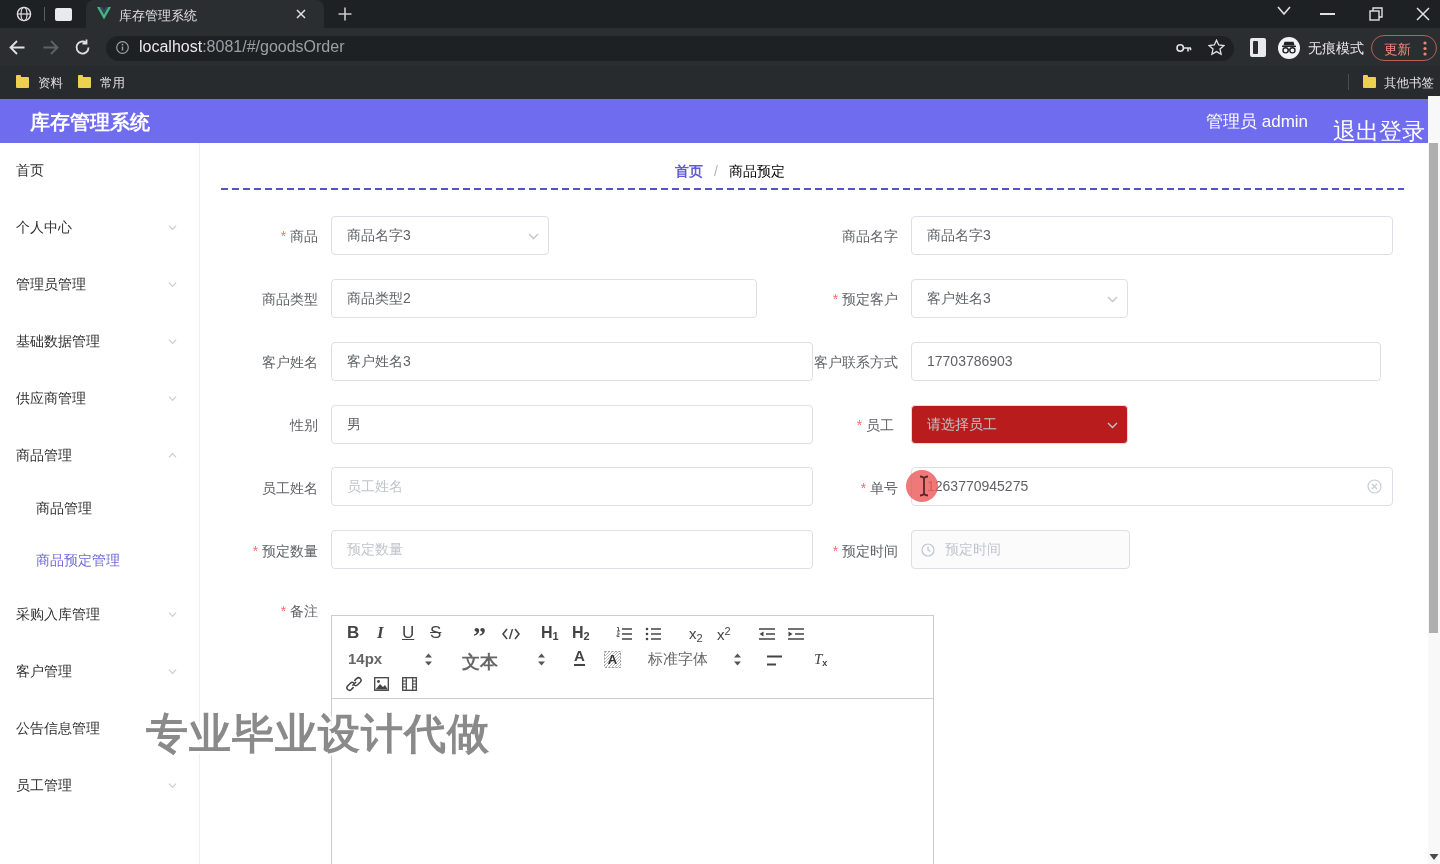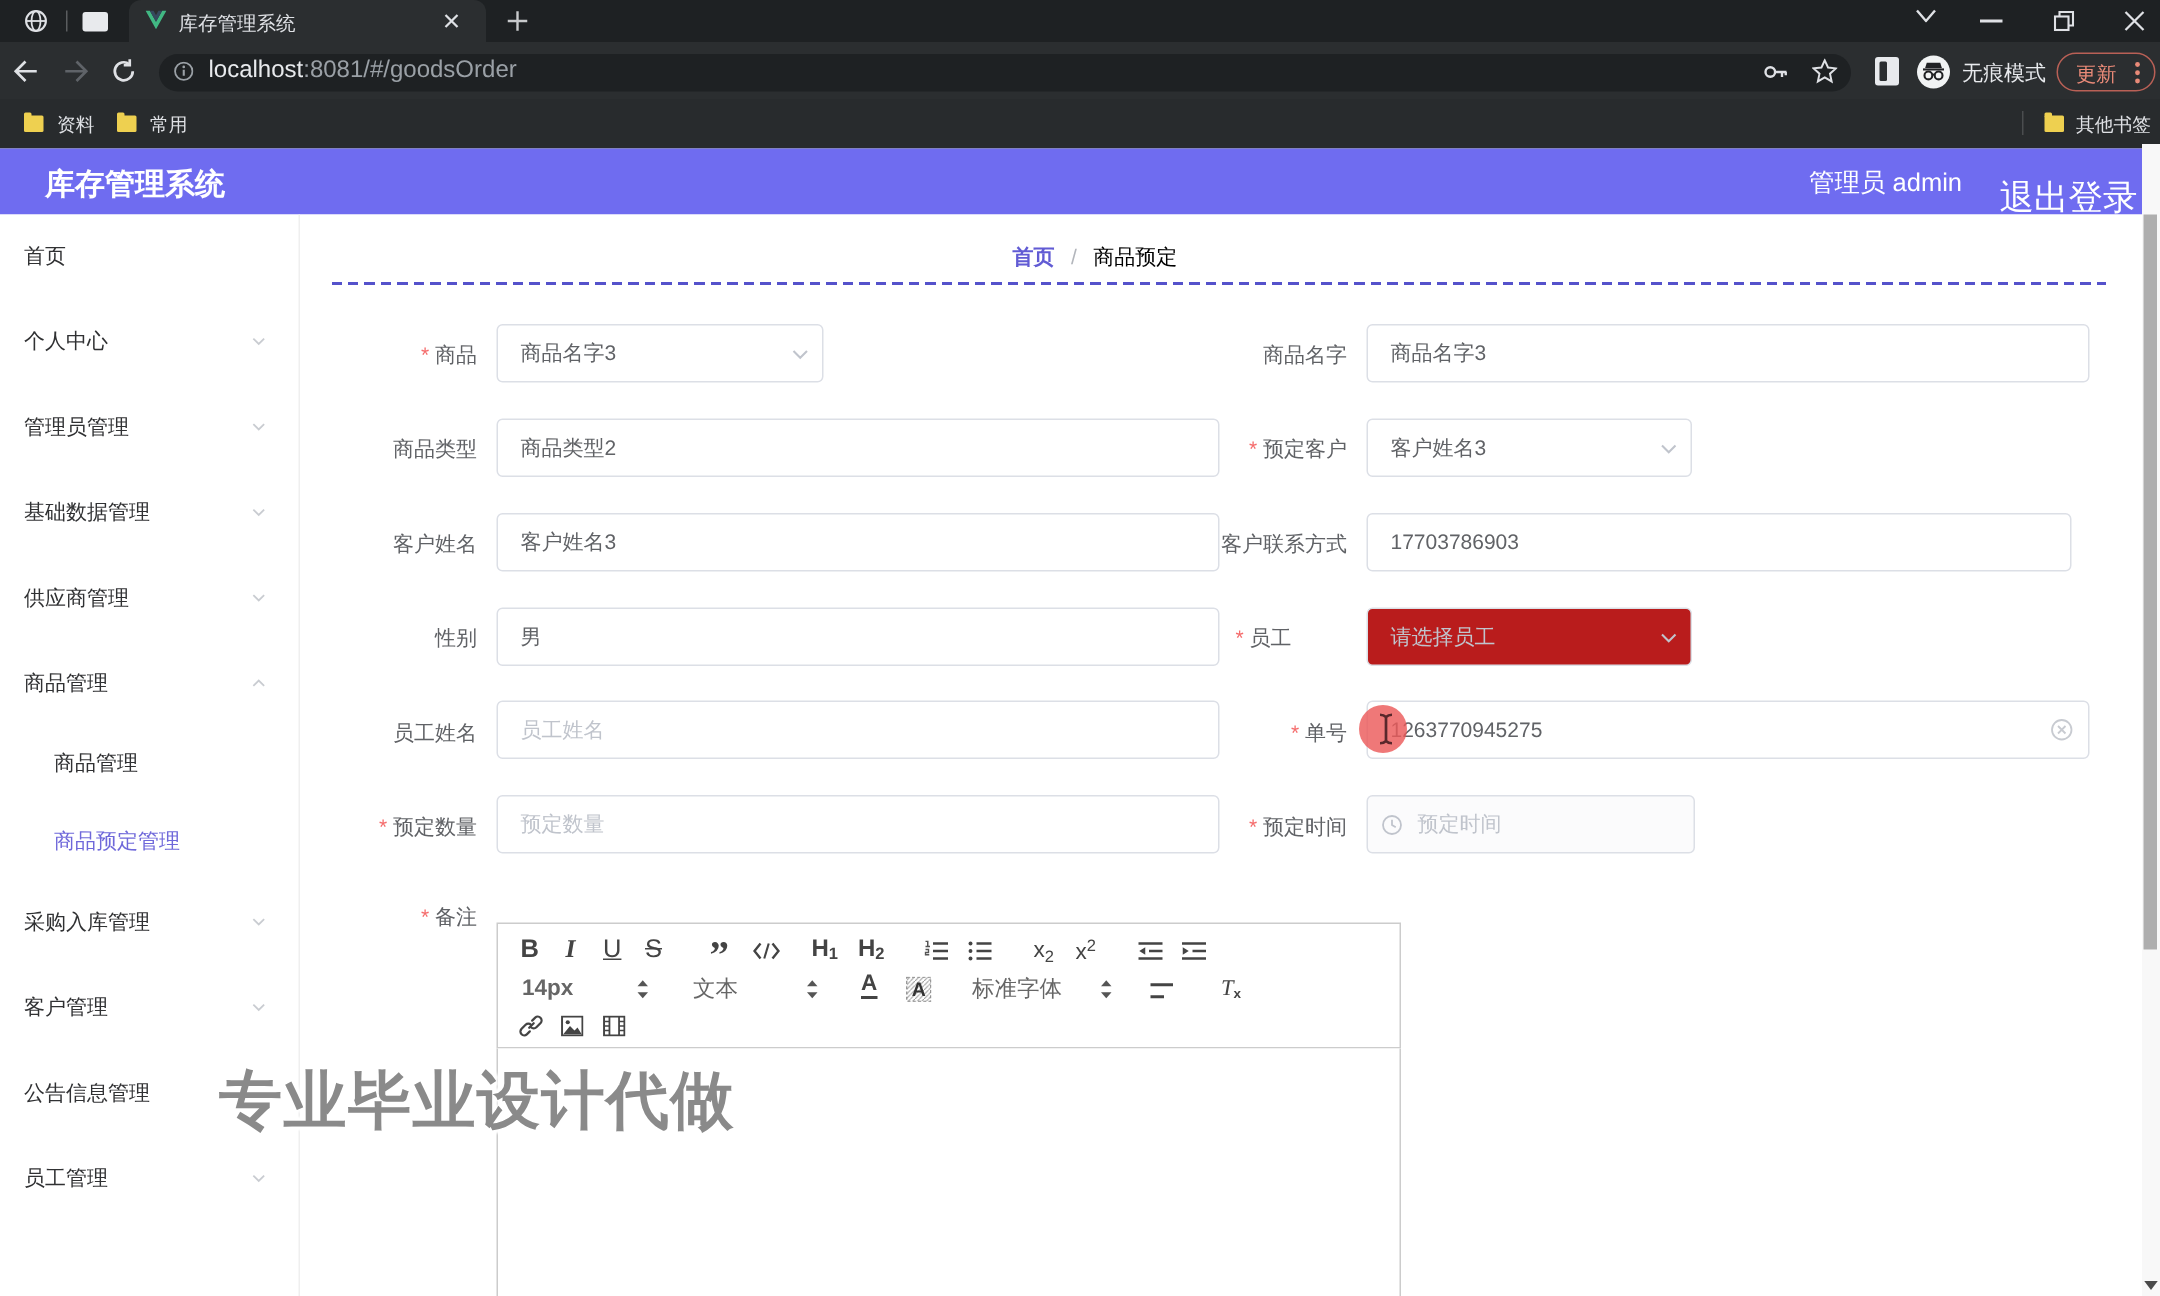--- a/index.html
+++ b/index.html
@@ -199,35 +199,35 @@
 
 <div class="lbl" style="left:168px;top:228px;width:150px"><span class="red">* </span>商品</div>
 <div class="inp" style="left:331px;top:216px;width:218px">商品名字3</div>
 <svg class="abs" style="left:528px;top:233px" width="11" height="7" viewBox="0 0 11 7">
     <path d="M1 1 L5.5 5.5 L10 1" fill="none" stroke="#c0c4cc" stroke-width="1.4"></path>
   </svg>
 <div class="lbl" style="left:748px;top:228px;width:150px">商品名字</div>
 <div class="inp" style="left:911px;top:216px;width:482px">商品名字3</div>
 
 <div class="lbl" style="left:168px;top:291px;width:150px">商品类型</div>
-<div class="inp" style="left:331px;top:279px;width:482px">商品类型2</div>
+<div class="inp" style="left:331px;top:279px;width:426px">商品类型2</div>
 <div class="lbl" style="left:748px;top:291px;width:150px"><span class="red">* </span>预定客户</div>
 <div class="inp" style="left:911px;top:279px;width:217px">客户姓名3</div>
 <svg class="abs" style="left:1107px;top:296px" width="11" height="7" viewBox="0 0 11 7">
     <path d="M1 1 L5.5 5.5 L10 1" fill="none" stroke="#c0c4cc" stroke-width="1.4"></path>
   </svg>
 
 <div class="lbl" style="left:168px;top:354px;width:150px">客户姓名</div>
 <div class="inp" style="left:331px;top:342px;width:482px">客户姓名3</div>
 <div class="lbl" style="left:748px;top:354px;width:150px">客户联系方式</div>
 <div class="inp" style="left:911px;top:342px;width:470px">17703786903</div>
 
 <div class="lbl" style="left:168px;top:417px;width:150px">性别</div>
 <div class="inp" style="left:331px;top:405px;width:482px">男</div>
-<div class="lbl" style="left:711px;top:417px;width:150px"><span class="red">* </span>员工</div>
+<div class="lbl" style="left:744px;top:417px;width:150px"><span class="red">* </span>员工</div>
 <div class="inp" style="left:911px;top:405px;width:217px;background:#b91c1c"><span class="ph">请选择员工</span></div>
 <svg class="abs" style="left:1107px;top:422px" width="11" height="7" viewBox="0 0 11 7">
     <path d="M1 1 L5.5 5.5 L10 1" fill="none" stroke="#c0c4cc" stroke-width="1.4"></path>
   </svg>
 
 <div class="lbl" style="left:168px;top:480px;width:150px">员工姓名</div>
 <div class="inp" style="left:331px;top:467px;width:482px"><span class="ph">员工姓名</span></div>
 <div class="lbl" style="left:748px;top:480px;width:150px"><span class="red">* </span>单号</div>
 <div class="inp" style="left:911px;top:467px;width:482px">1263770945275</div>
 <svg class="abs" style="left:1367px;top:479px" width="15" height="15" viewBox="0 0 15 15">
@@ -284,21 +284,21 @@
     <svg class="abs" style="left:455px;top:11px" width="18" height="14" viewBox="0 0 18 14">
       <path d="M1 2 L17 2 M8 7 L17 7 M1 12 L17 12" stroke="#444" stroke-width="1.7"></path>
       <path d="M1.5 4.5 L5.5 7 L1.5 9.5 Z" fill="#444"></path>
     </svg>
 
     <div class="qi" style="left:16px;top:34px;font-weight:bold;color:#666;font-size:15px">14px</div>
     <svg class="abs" style="left:92px;top:37px" width="9" height="13" viewBox="0 0 9 13">
       <path d="M4.5 0.5 L8 4.5 L1 4.5 Z" fill="#555"></path>
         <path d="M4.5 12.5 L8 8.5 L1 8.5 Z" fill="#555"></path>
     </svg>
-    <div class="qi" style="left:130px;top:34px;font-weight:normal;color:#666;font-size:15px">文本</div>
+    <div class="qi" style="left:130px;top:34px;font-weight:bold;color:#666;font-size:18px">文本</div>
     <svg class="abs" style="left:205px;top:37px" width="9" height="13" viewBox="0 0 9 13">
       <path d="M4.5 0.5 L8 4.5 L1 4.5 Z" fill="#555"></path>
         <path d="M4.5 12.5 L8 8.5 L1 8.5 Z" fill="#555"></path>
     </svg>
     <div class="qi" style="left:242px;top:32px;font-size:15px;border-bottom:2.5px solid #444;padding-bottom:1px;line-height:15px">A</div>
     <svg class="abs" style="left:272px;top:35px" width="17" height="17" viewBox="0 0 17 17">
       <defs>
           <pattern id="hatch" width="3" height="3" patternUnits="userSpaceOnUse">
             <path d="M0 3 L3 0" stroke="#999" stroke-width="0.7"></path>
           </pattern>

